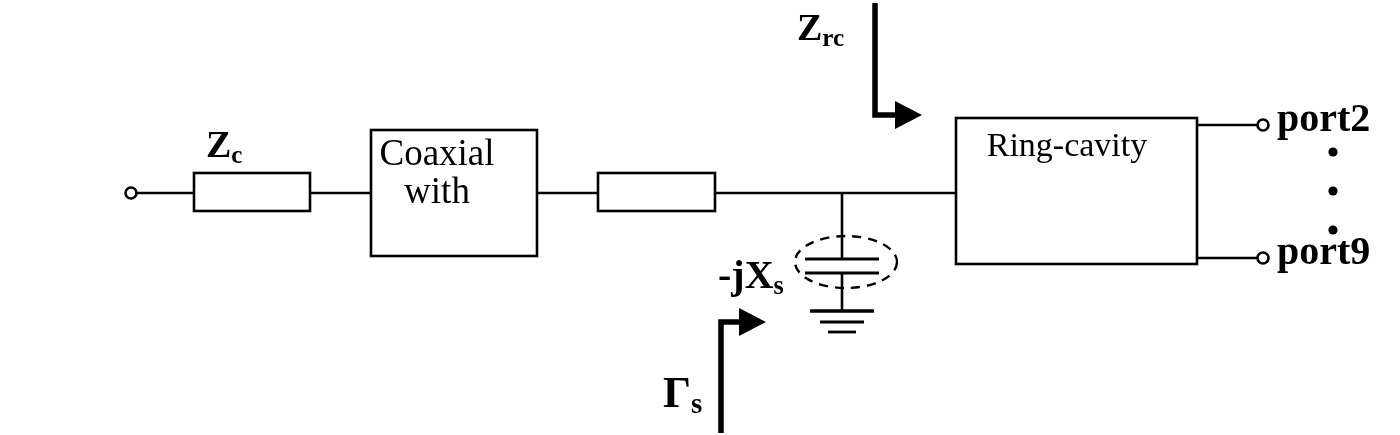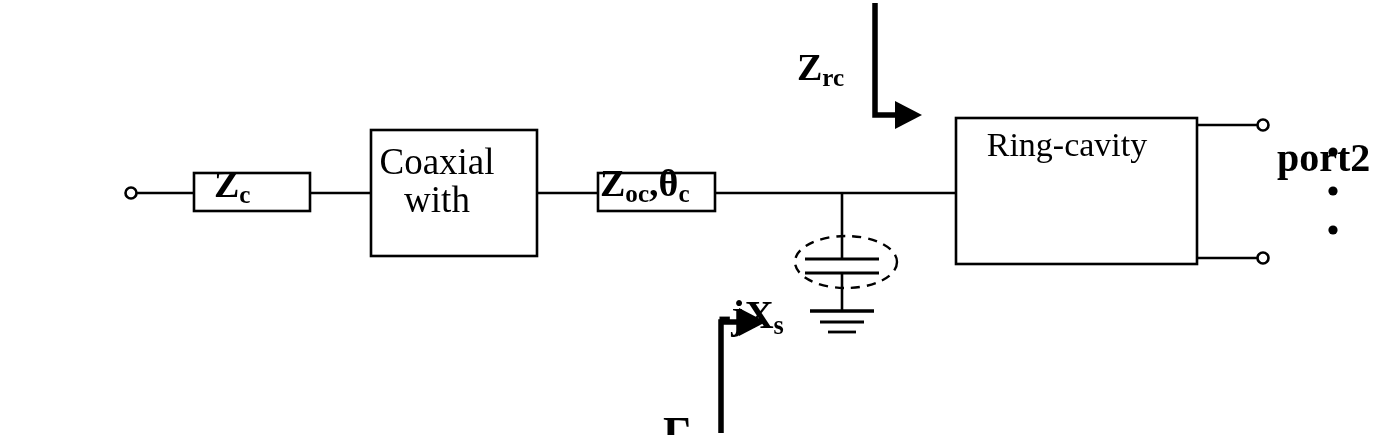--- a/index.html
+++ b/index.html
@@ -18,21 +18,20 @@
   .lbl {
     position: absolute;
     white-space: nowrap;
     color: #000000;
     line-height: 1;
   }
   
   .bold-serif {
     font-family: "Liberation Serif", "DejaVu Serif", serif;
     font-weight: bold;
-    margin-top: 40px;
   }
   .plain-serif {
     font-family: "Liberation Serif", "DejaVu Serif", serif;
     font-weight: normal;
   }
   .box-label {
     position: absolute;
     text-align: center;
     color: #000;
     font-family: "Liberation Serif", "DejaVu Serif", serif;
@@ -103,35 +102,35 @@
     <circle cx="1333" cy="230" r="4.6" fill="#000000"></circle>
 
     <path d="M 875 3 L 875 115 L 900 115" fill="none" stroke="#000000" stroke-width="5.5" stroke-linecap="butt" stroke-linejoin="miter"></path>
     <polygon points="895,101 922,115 895,129" fill="#000000"></polygon>
 
     <path d="M 721 433 L 721 322 L 744 322" fill="none" stroke="#000000" stroke-width="5.5" stroke-linecap="butt" stroke-linejoin="miter"></path>
     <polygon points="739,308 766,322 739,336" fill="#000000"></polygon>
   </svg>
 
 
-  <div class="lbl bold-serif" style="left:214px; top:125px; font-size:38px;text-align:right;"><span>Z</span><span class="sub">c</span></div>
+  <div class="lbl bold-serif" style="left:206px; top:125px; font-size:38px;text-align:right;"><span>Z</span><span class="sub">c</span></div>
 
-  <div class="box-label plain-serif" style="left:371px; top:143px; width:132px; font-size:37px;">
+  <div class="box-label plain-serif" style="left:371px; top:134px; width:132px; font-size:37px;">
     <div>Coaxial</div>
     <div>with</div>
   </div>
 
-  <div class="lbl bold-serif" style="left:600px; top:124px; font-size:38px;"><span>Z</span><span class="sub">oc</span><span>,</span><span>θ</span><span class="sub">c</span></div>
 
   <div class="lbl bold-serif" style="left:718px; top:255px; font-size:40px; "><span>-j</span><span>X</span><span class="sub">s</span></div>
 
   <div class="lbl bold-serif" style="left:797px; top:8px; font-size:38px;"><span>Z</span><span class="sub">rc</span></div>
 
   <div class="lbl bold-serif" style="left:663px; top:371px; font-size:44px;"><span>Γ</span><span class="sub">s</span></div>
 
   <div class="box-label plain-serif" style="left:956px; top:127px; width:222px; font-size:34px;">
     <div>Ring-cavity</div>
   </div>
 
   <div class="lbl bold-serif" style="left:1277px; top:98px; font-size:40px;">port2</div>
 
+  <div class="lbl bold-serif" style="left:1277px; top:231px; font-size:40px;">port9</div>
 
 </div>
 
 </body></html>

